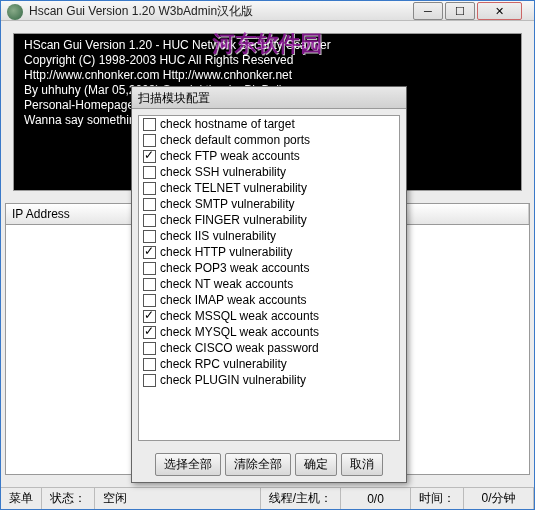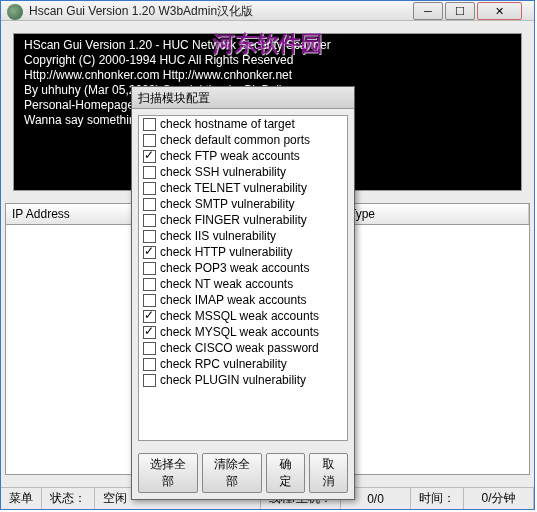--- a/index.html
+++ b/index.html
@@ -19,21 +19,21 @@
 .console { margin: 12px; border: 1px solid #999; background: #000; color: #ffffff; font-family: "Courier New", monospace; font-size: 12px; height: 158px; padding: 4px 10px; line-height: 15px; overflow: hidden; position: relative; }
 .console .line { white-space: pre; }
 
 .list-header { margin: 0 4px; height: 22px; display: flex; border: 1px solid #999; background: linear-gradient(#fff,#e6e6e6); gap: 37px; }
 .list-col { border-right: 1px solid #ccc; font-size: 12px; padding: 3px 6px; }
 .list-body { margin: 0 4px; height: 250px; border: 1px solid #999; border-top: none; background: #fff; }
 
 .statusbar { position: absolute; bottom: 0; left: 0; right: 0; height: 22px; background: #ececec; border-top: 1px solid #bbb; display: flex; font-size: 12px; }
 .stat-cell { border-right: 1px solid #bbb; padding: 3px 8px; white-space: nowrap; display:flex; align-items:center; }
 
-.dialog { position: absolute; left: 131px; top: 86px; width: 224px; background: #ececec; border: 1px solid #666; box-shadow: 2px 2px 6px rgba(0,0,0,0.4); z-index: 20; }
+.dialog { position: absolute; left: 131px; top: 86px; width: 276px; background: #ececec; border: 1px solid #666; box-shadow: 2px 2px 6px rgba(0,0,0,0.4); z-index: 20; }
 .dlg-title { height: 22px; background: linear-gradient(#e8e8e8,#d0d0d0); font-size: 12px; padding: 3px 6px; border-bottom: 1px solid #999; }
 .chk-list { border: 1px solid #999; margin: 6px; background: #fff; height: 326px; overflow: hidden; }
 .chk-row { display: flex; align-items: center; padding: 1px 4px; font-size: 12px; font-family: "Courier New","SimSun",monospace; white-space: pre; }
 .chk-box { width: 13px; height: 13px; border: 1px solid #555; background: #fff; margin-right: 4px; position: relative; flex-shrink:0; }
 .chk-box.on::after { content: "✓"; position: absolute; left: 0; top: -3px; font-size: 12px; color: #000; }
 .dlg-btns { display: flex; justify-content: center; gap: 4px; padding: 6px; }
 .dlg-btn { font-size: 12px; padding: 2px 8px; border: 1px solid #888; background: linear-gradient(#f8f8f8,#d8d8d8); border-radius: 2px; }
 </style>
 </head>
 <body>
@@ -46,21 +46,21 @@
       <div class="win-btn"><span>─</span></div>
       <div class="win-btn"><span>☐</span></div>
       <div class="win-btn close"><span>✕</span></div>
     </div>
   </div>
 
   <div class="watermark">河东软件园</div>
 
   <div class="console" id="console">
       <div class="line">HScan Gui Version 1.20 - HUC Network Security Scanner</div>
-      <div class="line">Copyright (C) 2000-1994 HUC All Rights Reserved</div>
+      <div class="line">Copyright (C) 1998-2003 HUC All Rights Reserved</div>
       <div class="line">Http://www.cnhonker.com Http://www.cnhonker.net</div>
       <div class="line"></div>
       <div class="line">By uhhuhy (Mar 05,2003) Special thanks BigBall</div>
       <div class="line">Personal-Homepage: http://wutheringheight.yeah.net</div>
       <div class="line">Wanna say something,mailto:uhhuhy@21cn.com</div>
     </div>
 
   <div class="list-header">
     <div class="list-col" style="width:300px">IP Address</div>
     <div class="list-col" style="flex:1">Type</div>

